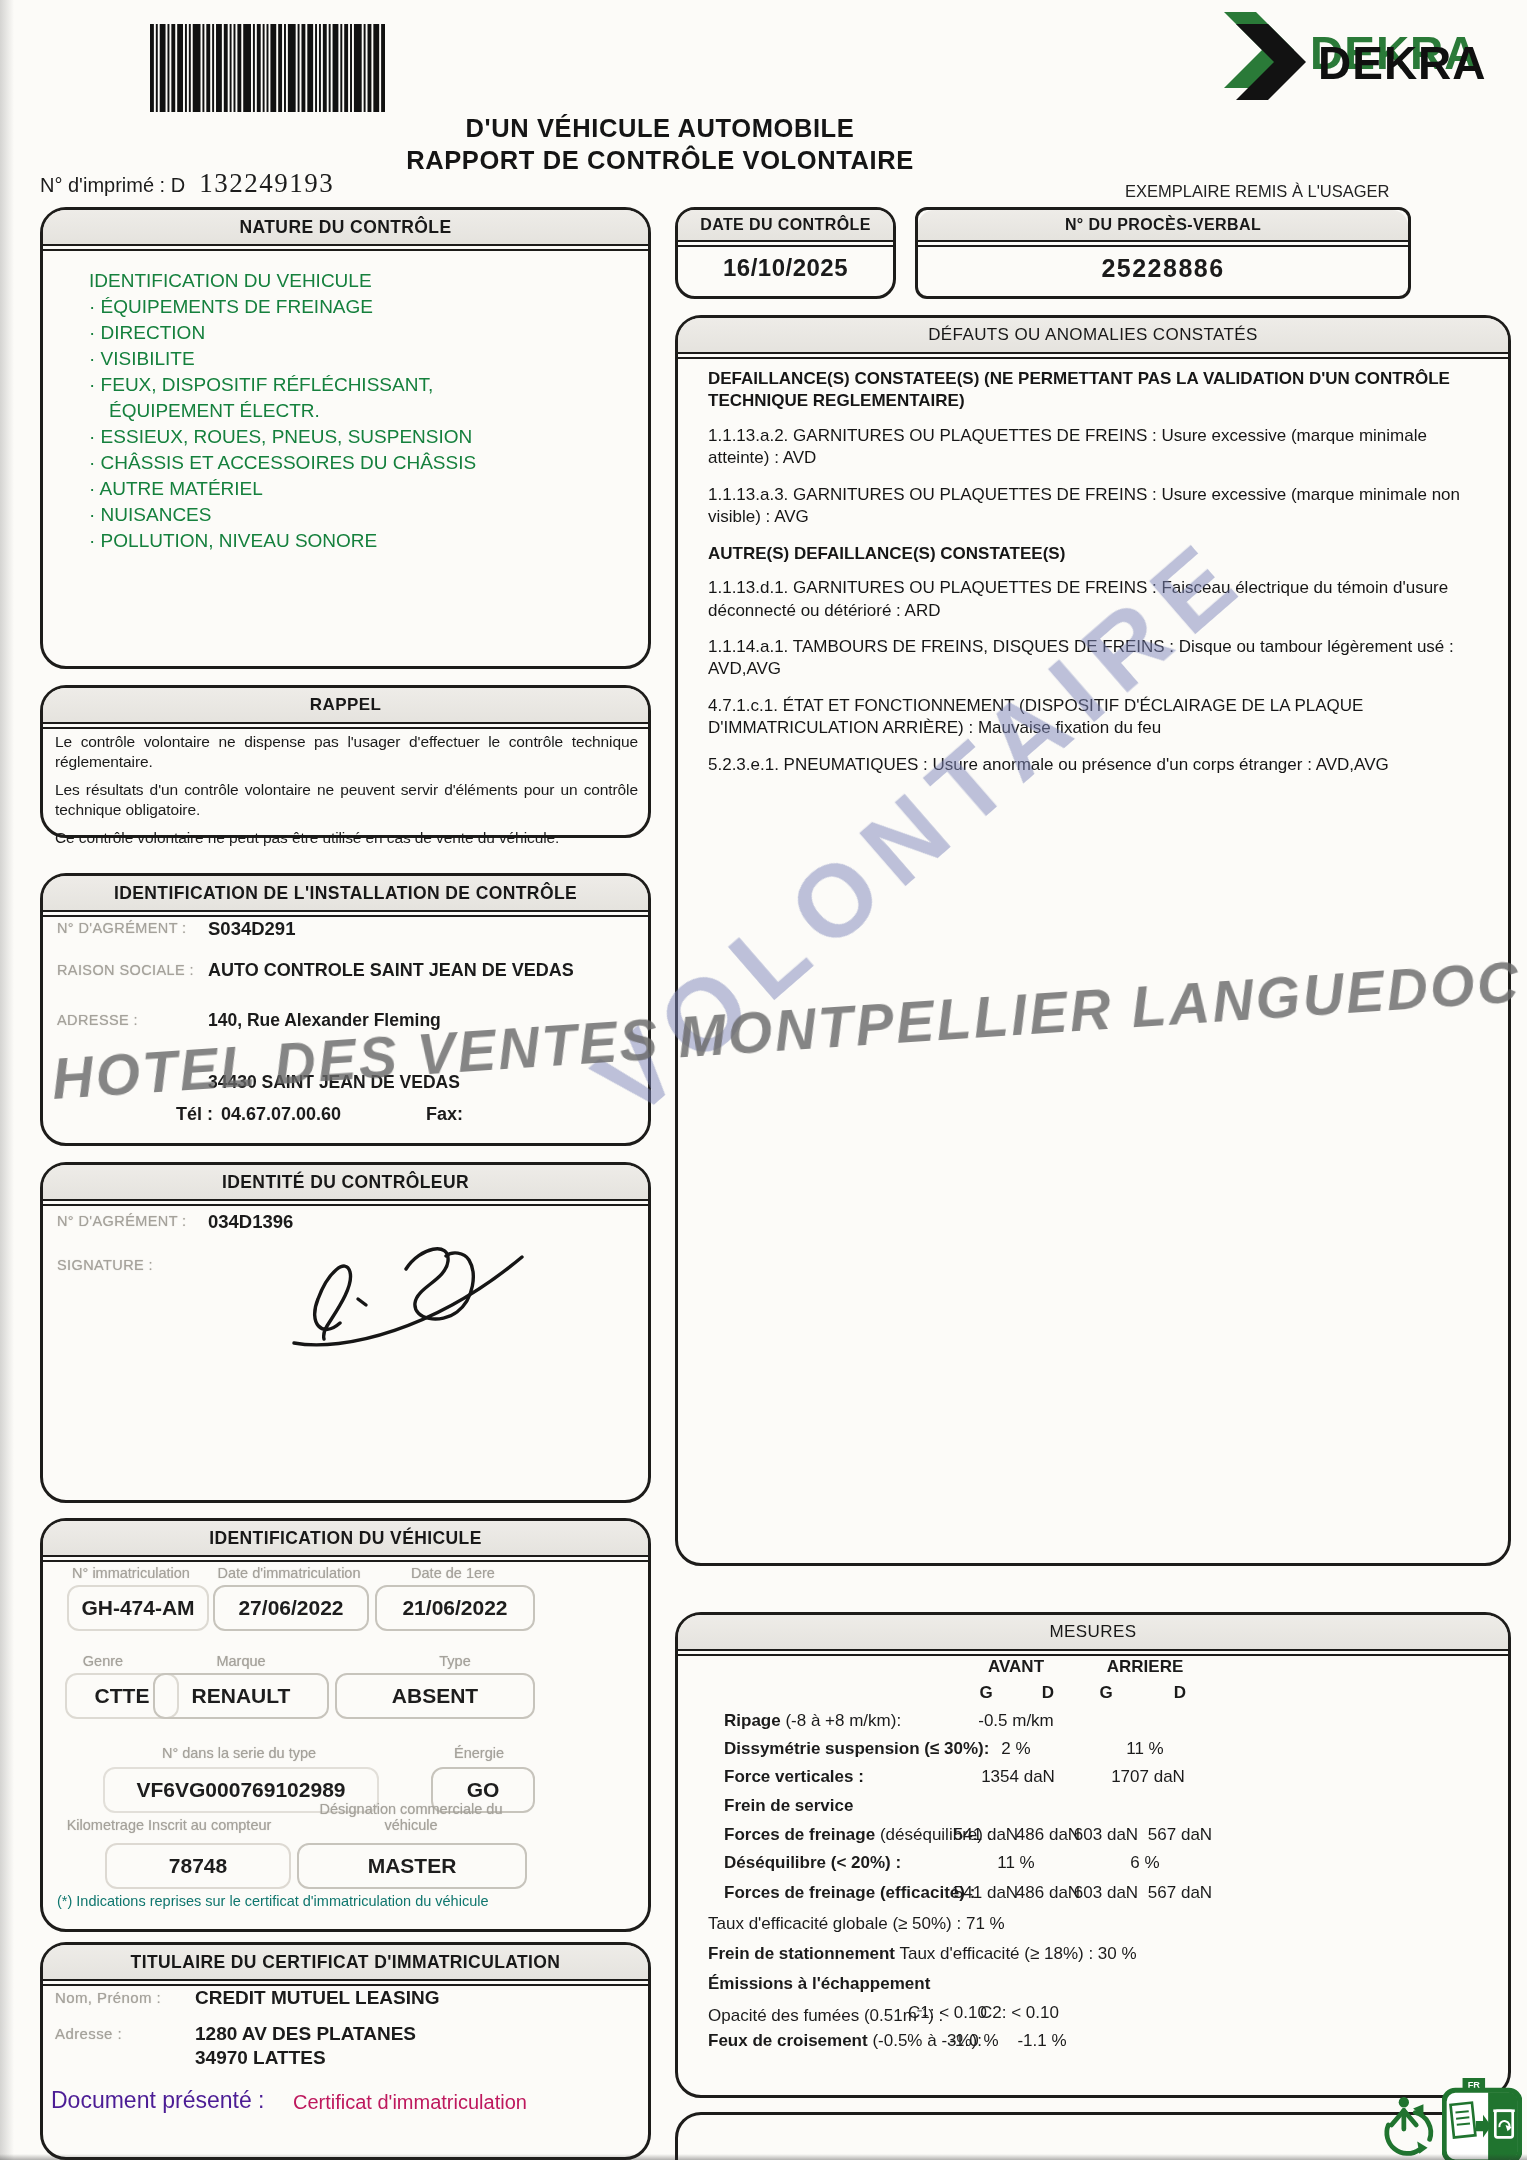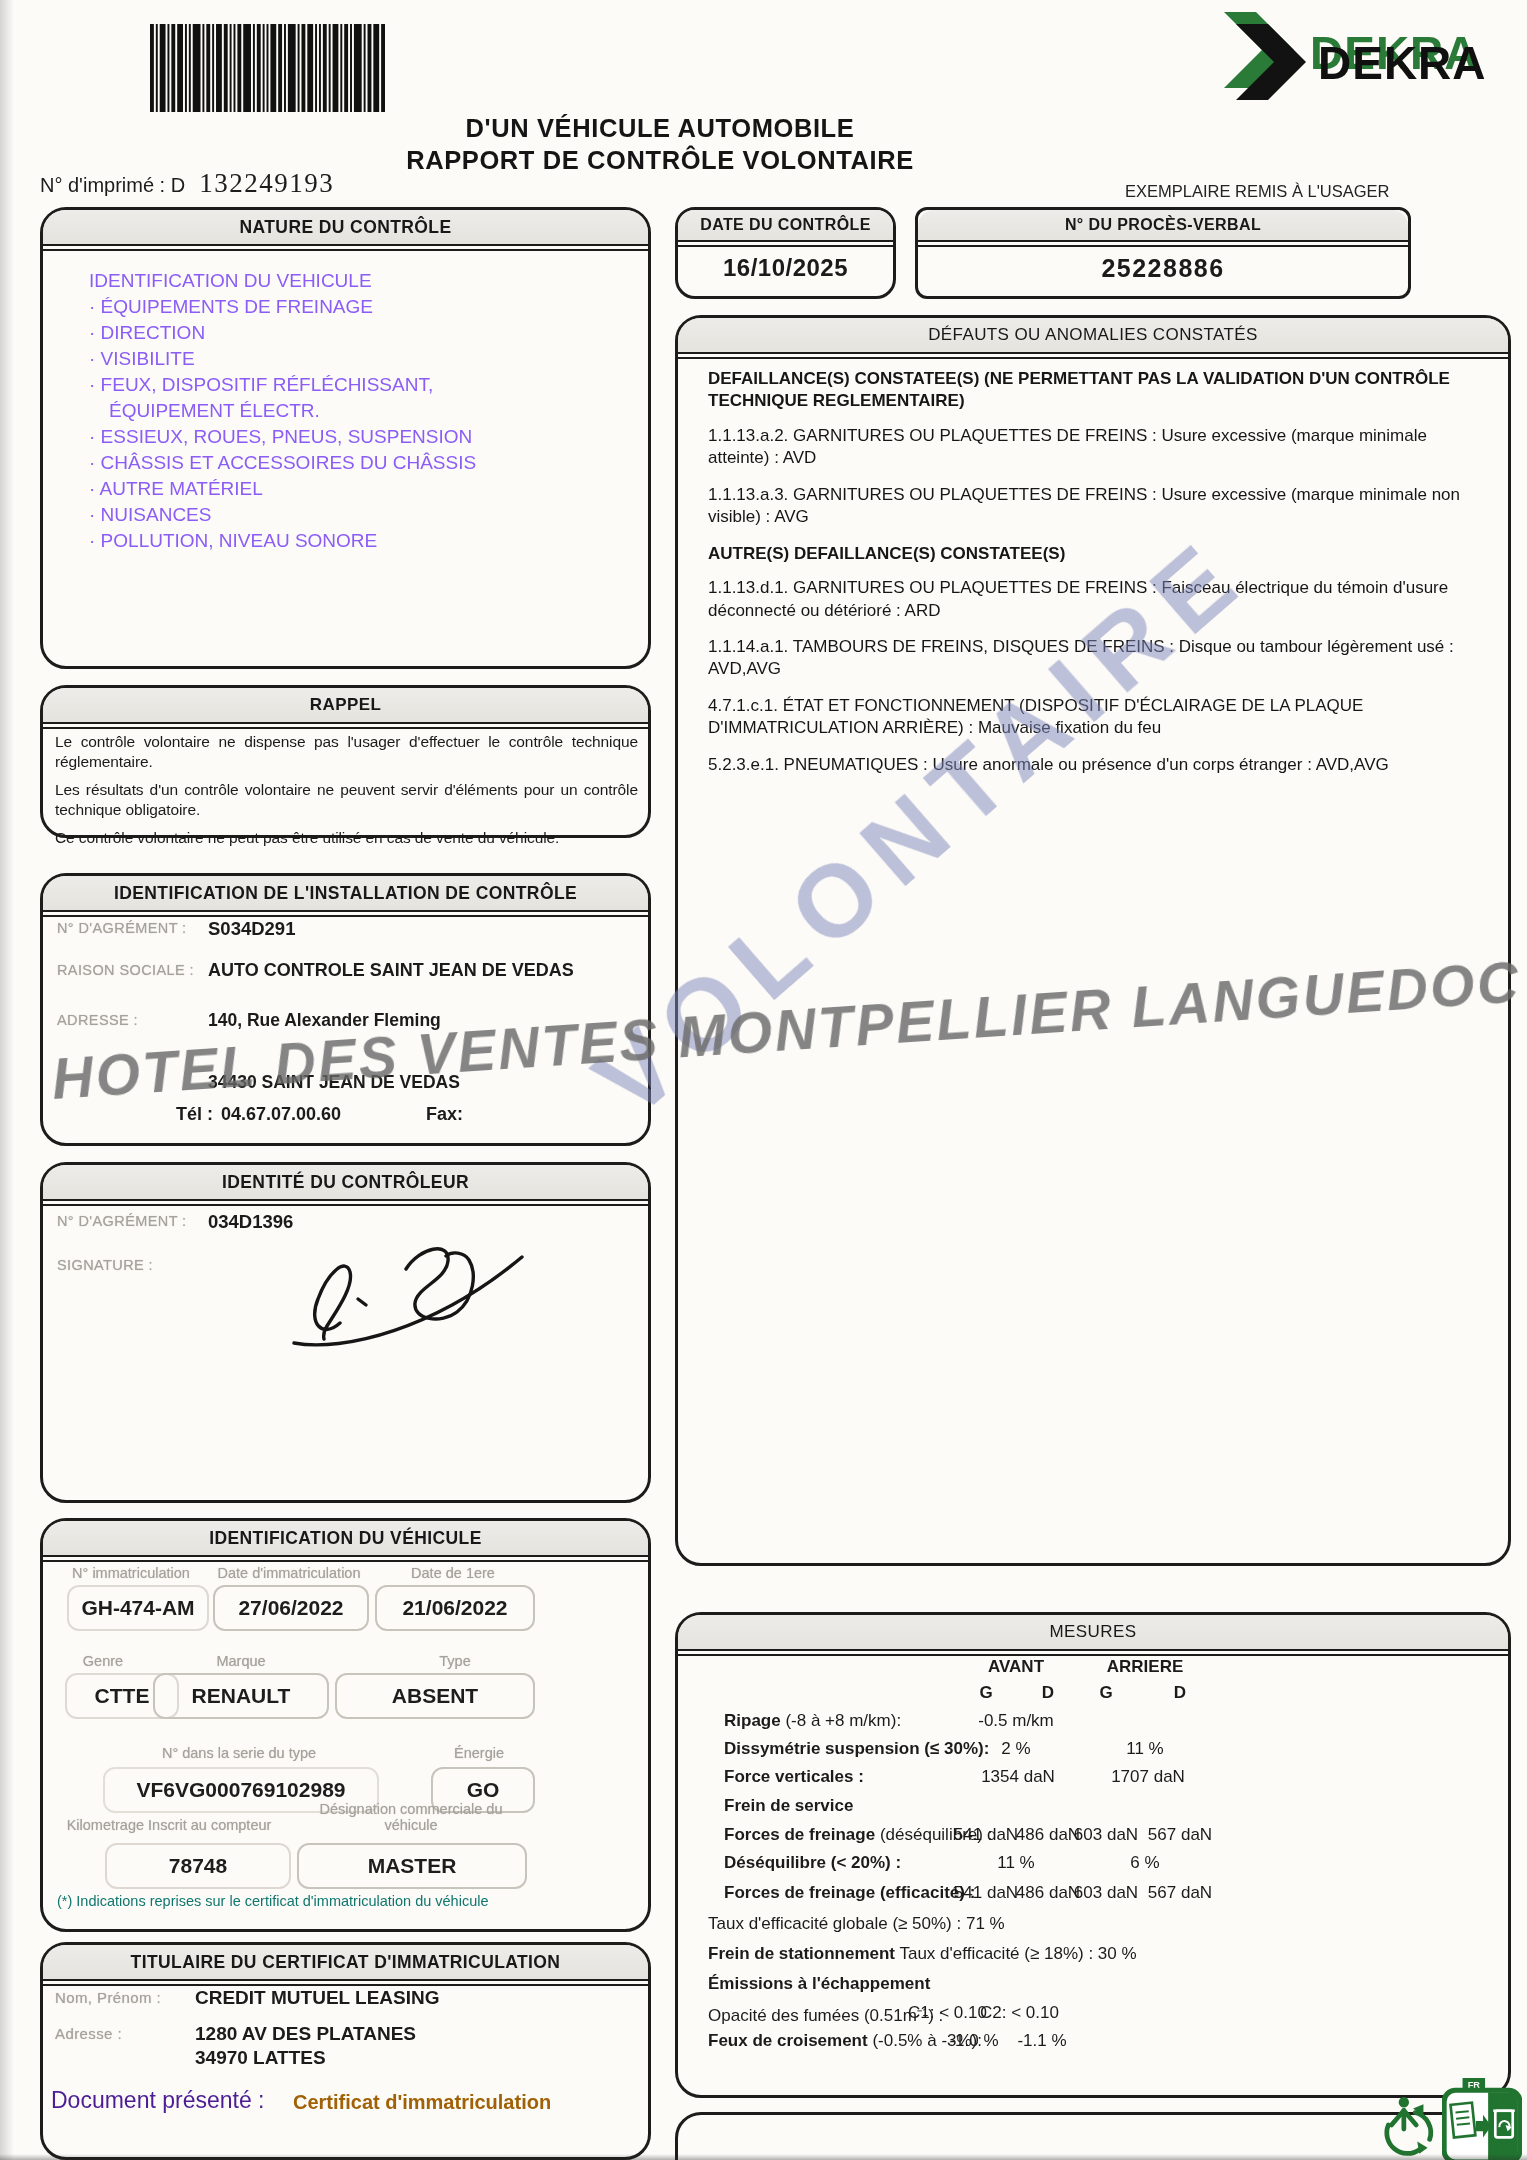--- a/index.html
+++ b/index.html
@@ -20,21 +20,21 @@
   .title-block{left:330px;top:112px;width:660px;text-align:center;font-weight:bold;font-size:25.5px;
                letter-spacing:.6px;line-height:32px;color:#151515;}
   .print-line{left:40px;top:168px;font-size:20px;color:#1c1c1c;}
   .print-num{font-family:"Liberation Serif",serif;font-size:27px;letter-spacing:1.5px;margin-left:14px;}
   .copy-note{left:1125px;top:182px;font-size:16.5px;color:#222;}
   
   .glabel{color:#a5a29b;font-size:14.5px;letter-spacing:.4px;text-shadow:0 0 1px rgba(165,162,155,.7);white-space:nowrap;}
   .val{color:#1b1b1b;font-weight:bold;}
   
   .ctype{margin-top:12px;text-align:center;font-weight:bold;font-size:27px;color:#141414;}
-  .nlist{margin:22px 0 0 46px;width:470px;font-size:19px;line-height:26px;color:#8b5cf6;}
+  .nlist{margin:22px 0 0 46px;width:470px;font-size:19px;line-height:26px;color:#15803d;}
   .nlist div{padding-left:20px;text-indent:-20px;}
   .nlist .lead{padding-left:0;text-indent:0;}
   
   .rap{padding:8px 10px 0 12px;}
   .rap p{margin:0 0 8px 0;font-size:15.5px;line-height:20px;text-align:justify;color:#1a1a1a;letter-spacing:-.1px;}
   
   .def-content{padding:10px 24px 0 30px;font-size:17px;line-height:1.32;color:#161616;}
   .def-content .gtitle{font-weight:bold;margin:4px 0 12px 0;}
   .def-content .item{margin:0 0 14px 0;}
   
@@ -207,21 +207,21 @@
   </div>
 
   <div class="box" style="left:40px;top:1942px;width:605px;height:212px;">
     <div class="bhead">TITULAIRE DU CERTIFICAT D'IMMATRICULATION</div>
     <span class="abs glabel" style="left:12px;top:44px;font-size:15px;">Nom, Prénom :</span>
     <span class="abs val" style="left:152px;top:42px;font-size:19px;">CREDIT MUTUEL LEASING</span>
     <span class="abs glabel" style="left:12px;top:80px;font-size:15px;">Adresse :</span>
     <span class="abs val" style="left:152px;top:78px;font-size:19px;">1280 AV DES PLATANES</span>
     <span class="abs val" style="left:152px;top:102px;font-size:19px;">34970 LATTES</span>
     <span class="abs" style="left:8px;top:142px;font-size:23px;color:#4c1d95;">Document présenté :</span>
-    <span class="abs" style="left:250px;top:146px;font-size:20px;color:#a16207;font-weight:bold;">Certificat d'immatriculation</span>
+    <span class="abs" style="left:250px;top:146px;font-size:20px;color:#be185d;font-weight:normal;">Certificat d'immatriculation</span>
   </div>
 
   <div class="box" style="left:675px;top:207px;width:215px;height:86px;border-radius:20px;">
     <div class="bhead" style="height:30px;font-size:16px;border-radius:16px 16px 0 0;">DATE DU CONTRÔLE</div>
     <div style="height:44px;display:flex;align-items:center;justify-content:center;font-weight:bold;font-size:24px;letter-spacing:.5px;padding-top:4px;">16/10/2025</div>
   </div>
 
   <div class="box" style="left:915px;top:207px;width:490px;height:86px;border-radius:12px;">
     <div class="bhead" style="height:30px;font-size:16px;border-radius:16px 16px 0 0;">N° DU PROCÈS-VERBAL</div>
     <div style="height:44px;display:flex;align-items:center;justify-content:center;font-weight:bold;font-size:25px;letter-spacing:1.5px;padding-top:4px;">25228886</div>

